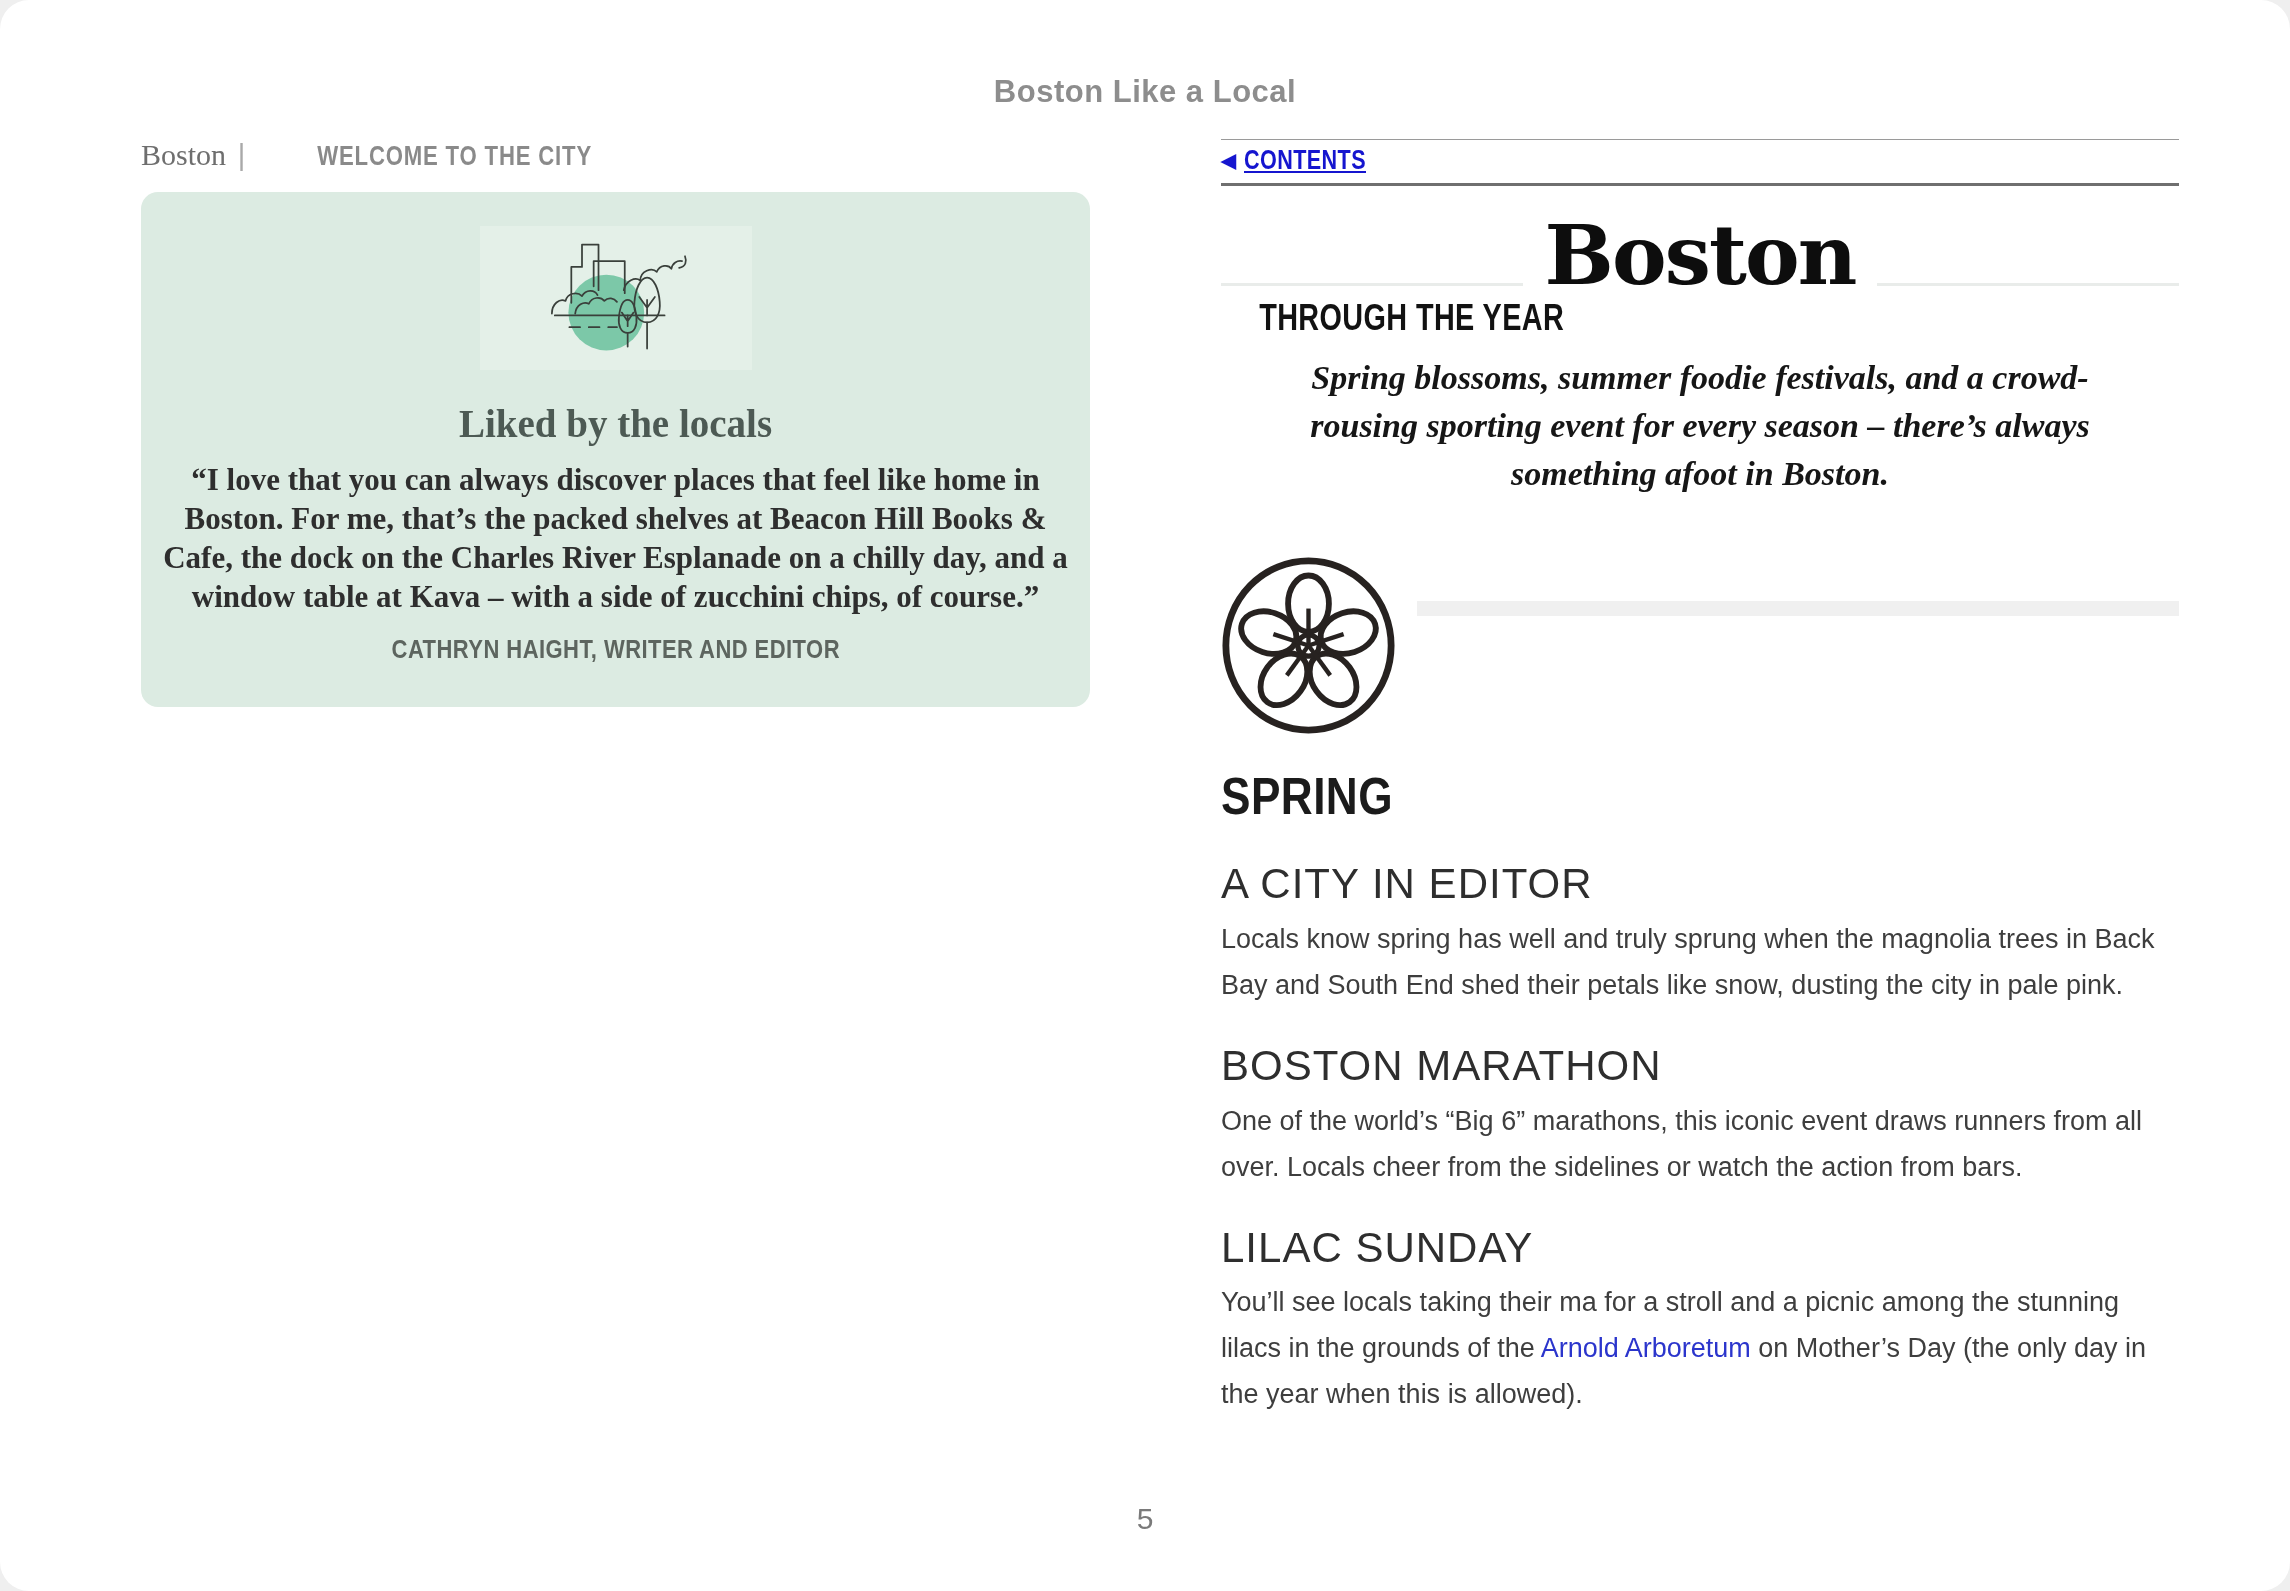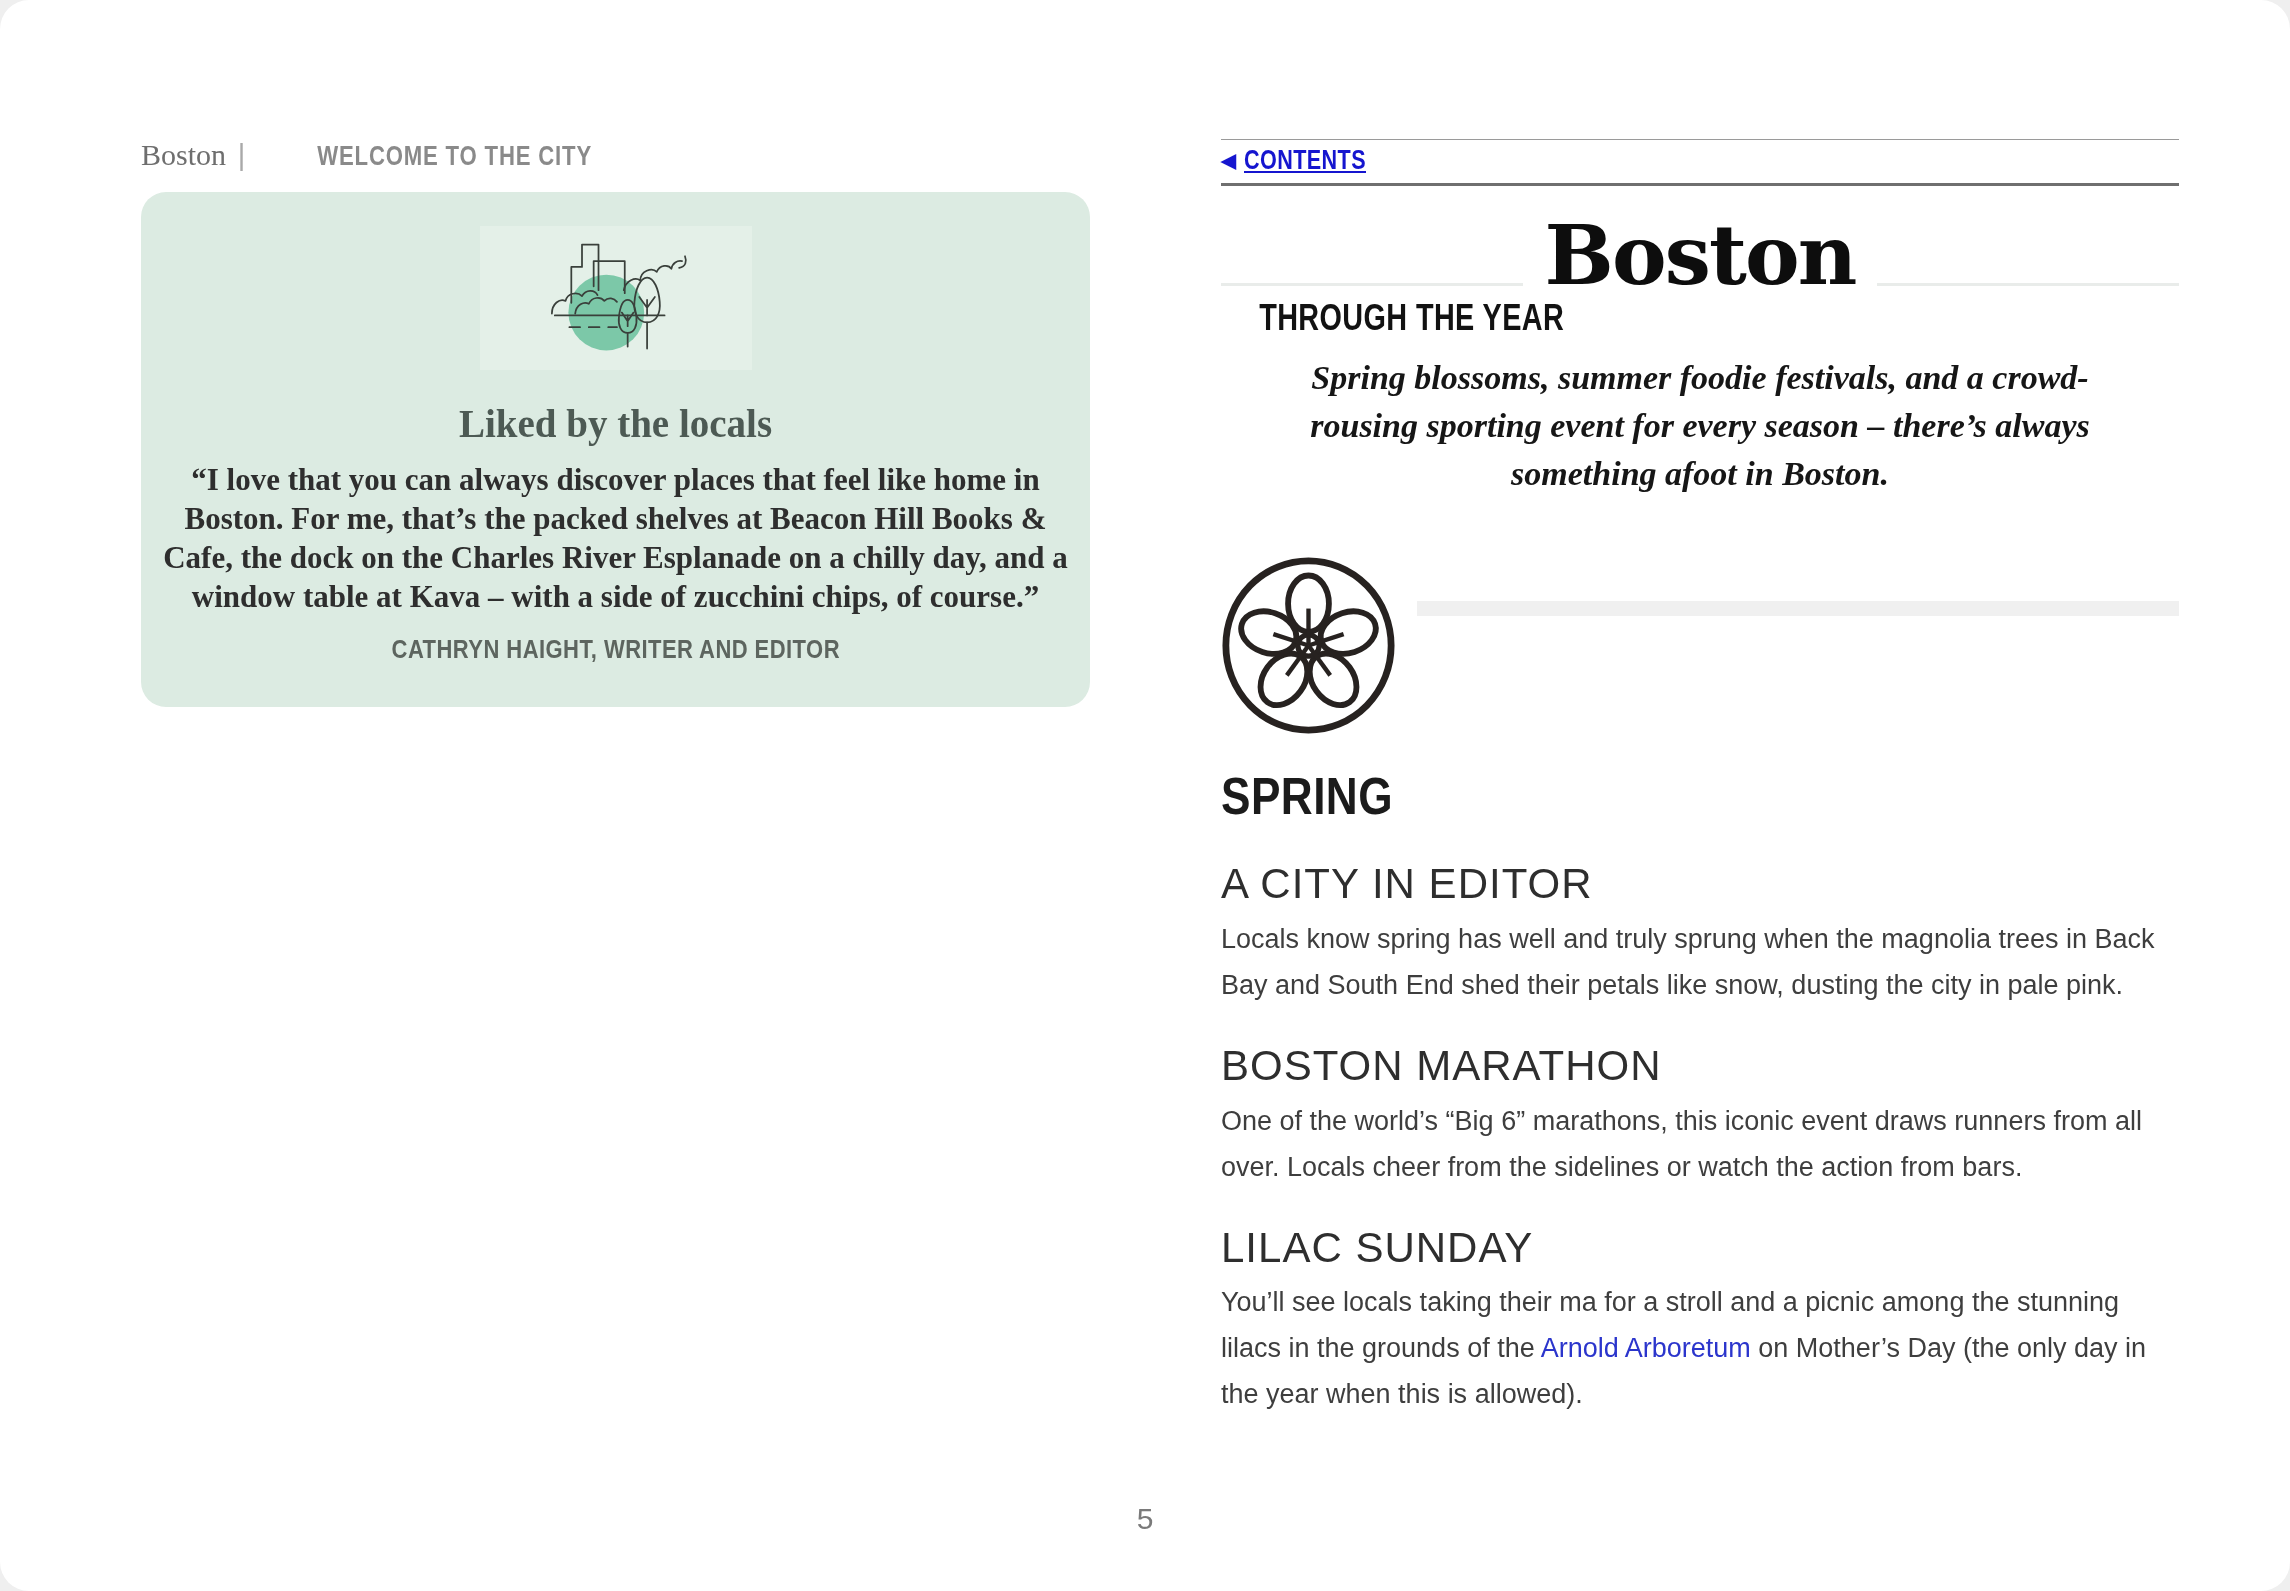--- a/index.html
+++ b/index.html
@@ -10,21 +10,21 @@
     font-size:31px;font-weight:700;color:#8d8d8d;letter-spacing:0.5px;}
 
   
   .left-col{position:absolute;left:141px;top:136px;width:949px;}
   .running-head{text-align:left;height:37px;line-height:37px;white-space:nowrap;}
   .rh-book{font-family:"Liberation Serif",serif;font-size:30px;color:#6e6e6e;}
   .rh-divider{color:#a9a9a9;font-size:29px;font-weight:300;margin:0 11.6px;}
   .rh-chapter{display:inline-block;font-size:27px;font-weight:700;color:#8a8a8a;
     letter-spacing:1px;transform:scaleX(.82);transform-origin:right center;}
 
-  .callout{margin-top:19.4px;background:#dcebe2;border-radius:25px;height:515px;
+  .callout{margin-top:19.4px;background:#dcebe2;border-radius:17px;height:515px;
     box-sizing:border-box;padding-top:34px;text-align:center;}
   .icon-wrap{width:272px;height:144px;margin:0 auto;background:#e4f0e8;}
   .callout-heading{margin-top:31px;font-family:"Liberation Serif",serif;font-weight:700;
     font-size:39px;color:#4d5a54;}
   .callout-quote{margin:13.6px auto 0;width:912px;font-family:"Liberation Serif",serif;
     font-weight:700;font-size:31px;line-height:39px;color:#2e2e2e;}
   .callout-attr{margin-top:19.4px;}
   .callout-attr span{display:inline-block;font-size:25px;font-weight:700;color:#5d655f;
     letter-spacing:0.5px;transform:scaleX(.88);transform-origin:center;}
 
@@ -66,20 +66,21 @@
   .page-num{position:absolute;left:0;right:0;top:1502px;text-align:center;
     font-size:30px;color:#7a7a7a;}
 
   .lineart{stroke:#3a403b;stroke-width:1.8;fill:none;stroke-linecap:round;stroke-linejoin:round;}
 </style>
 </head>
 <body>
 
 <div class="page">
 
+  <div class="page-title">Boston Like a Local</div>
 
   <div class="left-col">
     <div class="running-head">
       <span class="rh-book">Boston</span><span class="rh-divider">|</span><span class="rh-chapter">WELCOME TO THE CITY</span>
     </div>
 
     <div class="callout">
       <div class="icon-wrap">
         <svg viewBox="0 0 280 148" width="272" height="144">
           <circle cx="130" cy="89" r="39" fill="#7cc8a8"></circle>

